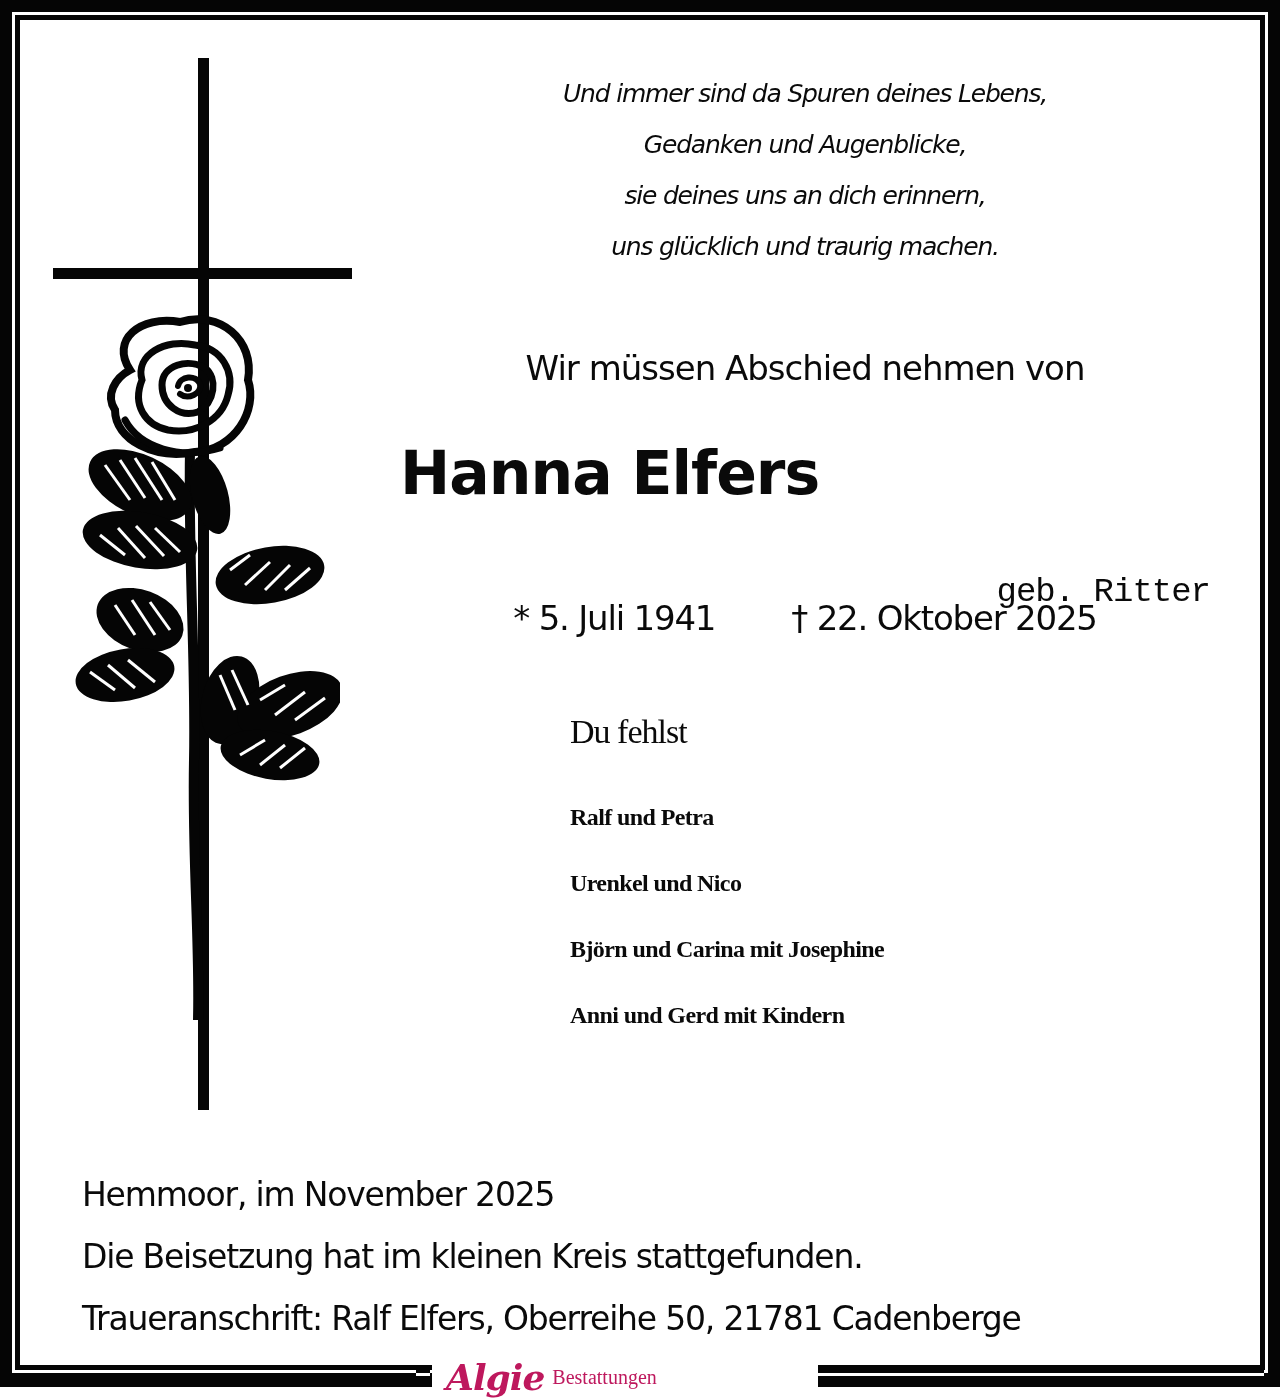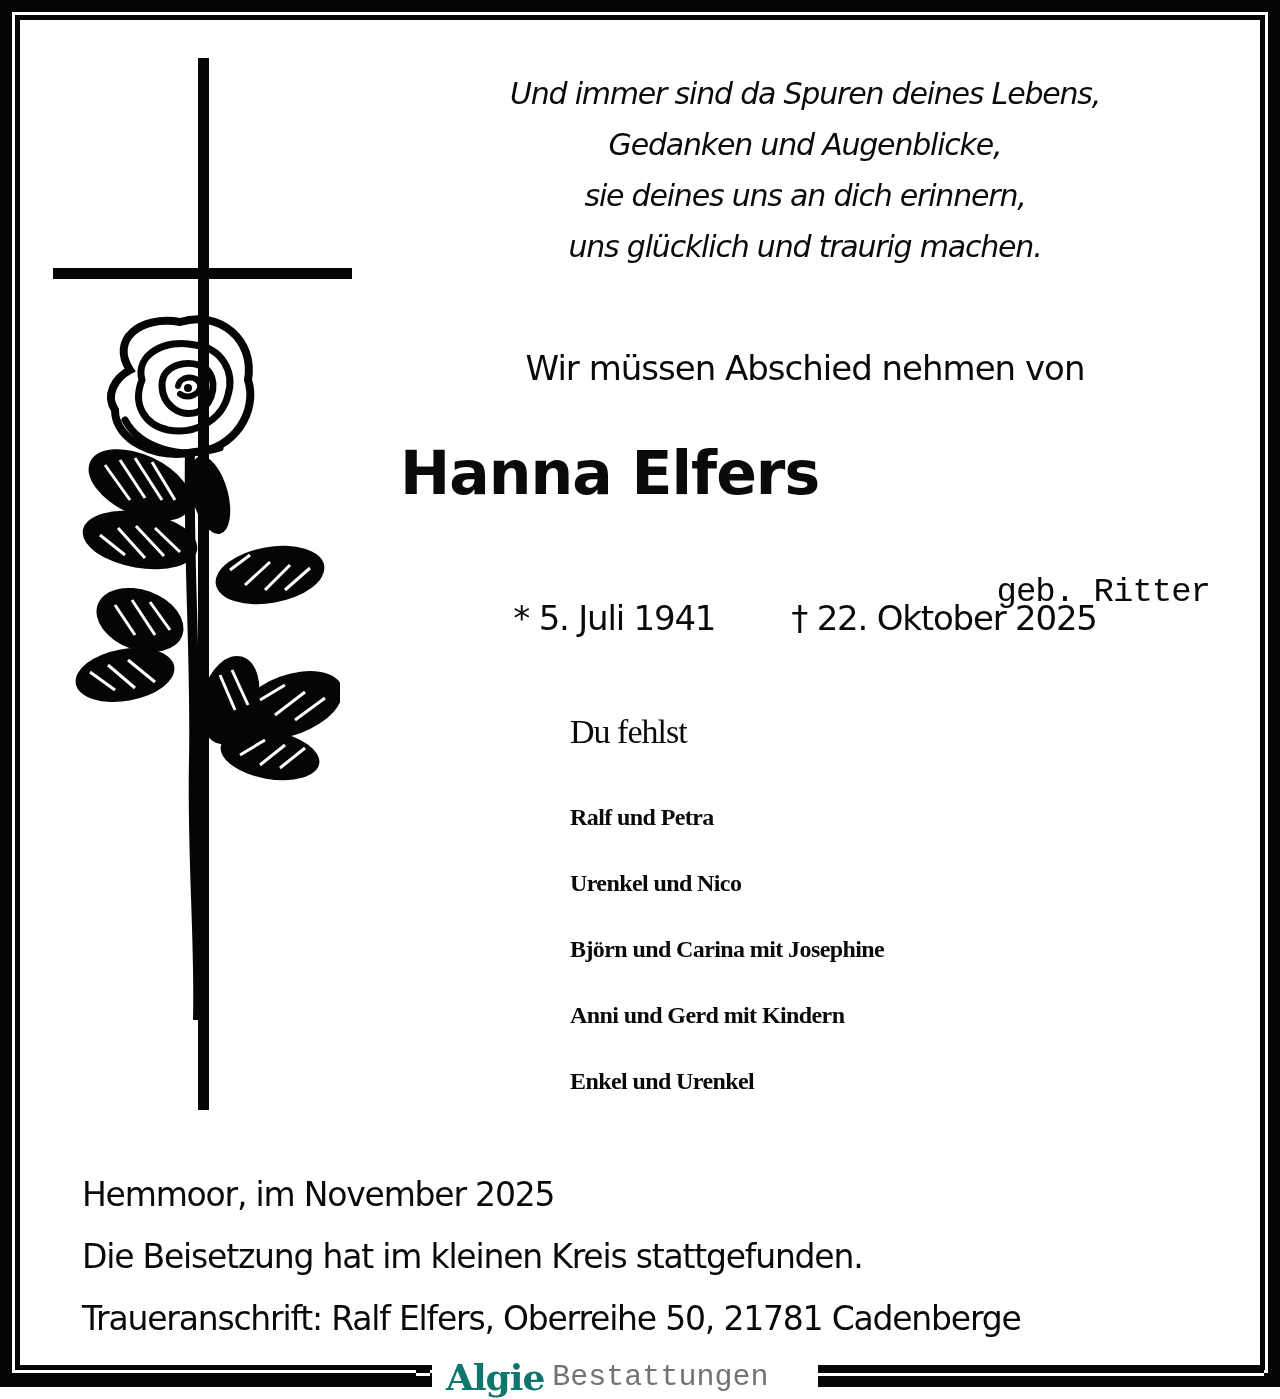--- a/index.html
+++ b/index.html
@@ -65,31 +65,32 @@
       position: absolute;
       left: 446px;
       top: 1353px;
       height: 44px;
       display: flex;
       align-items: flex-end;
       gap: 8px;
     }
     .logo-script {
       font-family: "DejaVu Serif", "Liberation Serif", serif;
+      font-style: italic;
       font-weight: bold;
       font-size: 36px;
       line-height: 40px;
       letter-spacing: -1px;
-      color: #0f766e;
+      color: #be185d;
     }
     .logo-text {
-      font-family: Liberation Mono, monospace;
-      font-size: 30px;
+      font-family: Liberation Serif, serif;
+      font-size: 20px;
       line-height: 40px;
-      color: #737373;
+      color: #be185d;
     }
 
     
     .cross-vertical {
       position: absolute;
       left: 198px;
       top: 58px;
       width: 11px;
       height: 1052px;
       background: #050505;
@@ -112,21 +113,21 @@
 
     
     .poem {
       position: absolute;
       left: 400px;
       top: 68px;
       width: 810px;
       text-align: center;
       font-family: "DejaVu Sans", "Liberation Sans", sans-serif;
       font-style: italic;
-      font-size: 30px;
+      font-size: 25px;
       line-height: 51px;
       letter-spacing: -1.2px;
     }
     .poem div { white-space: nowrap; }
 
     .farewell {
       position: absolute;
       left: 400px;
       top: 345px;
       width: 810px;
@@ -287,21 +288,20 @@
   <span>† 22. Oktober 2025</span>
 </div>
 
 <div class="mourners">
   <div class="mourners-intro">Du fehlst</div>
   <div class="mourners-list">
     <div>Ralf und Petra</div>
     <div>Urenkel und Nico</div>
     <div>Björn und Carina mit Josephine</div>
     <div>Anni und Gerd mit Kindern</div>
-    <div>Enkel und Urenkel</div>
   </div>
 </div>
 
 <div class="closing">
   <div>Hemmoor, im November 2025</div>
   <div>Die Beisetzung hat im kleinen Kreis stattgefunden.</div>
   <div>Traueranschrift: Ralf Elfers, Oberreihe 50, 21781 Cadenberge</div>
 </div>
 
 <div class="footer-knockout"></div>

